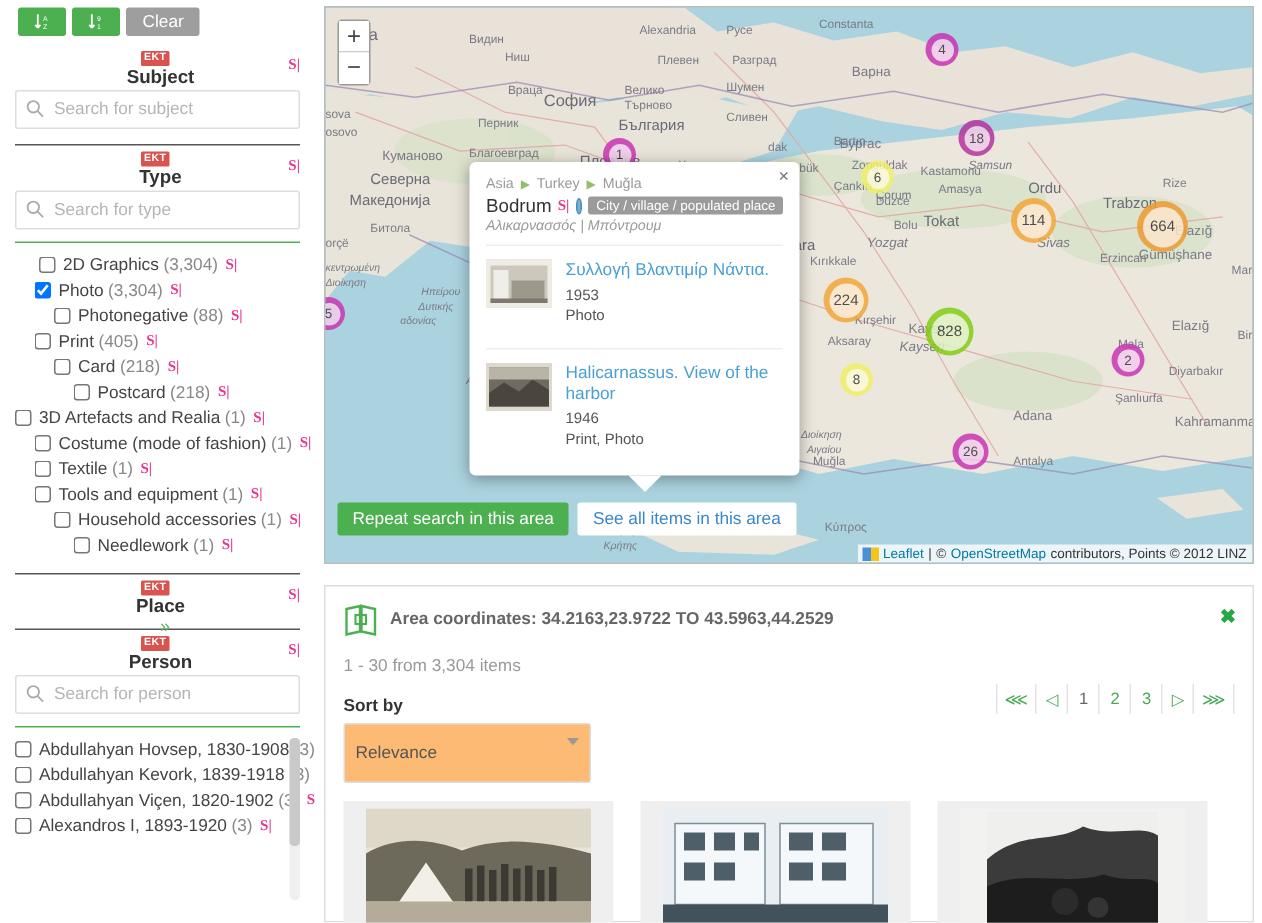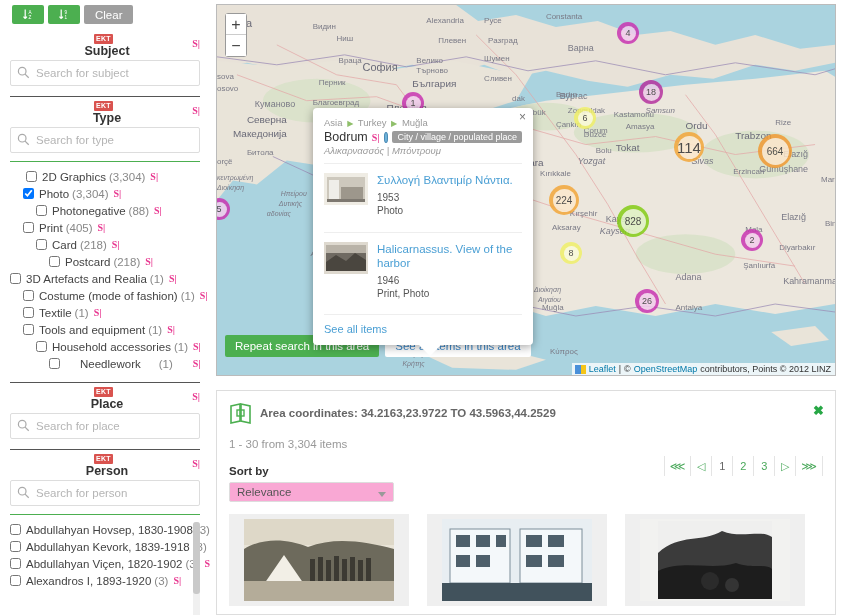--- a/index.html
+++ b/index.html
@@ -236,22 +236,22 @@
     position: absolute; right: 11px; top: 12px;
     background: none; border: none; cursor: pointer;
     color: #27a745; font-size: 13px; font-weight: bold; padding: 0;
     font-family: "Liberation Sans", sans-serif;
   }
   .res-count { font-size: 11.5px; color: #999; margin-top: 13px; }
   .sortby-label { font-weight: bold; font-size: 11.5px; color: #333; margin-top: 15px; }
   .sortrow { display: flex; align-items: flex-start; justify-content: space-between; }
   .sortby-wrap { position: relative; width: 165px; margin-top: 5px; }
   .sortby-wrap select {
-    width: 100%; height: 20px; border: 1px solid #ddd; border-radius: 2px;
-    padding: 0 20px 0 7px; font-size: 11.5px; color: #555; background: #f9a8d4;
+    width: 100%; height: 40px; border: 1px solid #ddd; border-radius: 2px;
+    padding: 0 20px 0 7px; font-size: 11.5px; color: #555; background: #fdba74;
     -webkit-appearance: none; appearance: none;
     font-family: "Liberation Sans", sans-serif;
   }
   .pager { display: flex; align-items: center; margin-top: 6px; }
   .pager div {
     min-width: 21px; height: 20px; display: flex;
     align-items: center; justify-content: center;
     border-right: 1px solid #e4e4e4;
     font-size: 11px; color: #49a85a; cursor: pointer; padding: 0 5px;
   }
@@ -382,43 +382,36 @@
             <span class="tlabel">Tools and equipment</span>
             <span class="tcount">(1)</span>
             <span class="s-icon">S|</span>
           </div>
           <div class="tnode" style="padding-left: 26px;">
             <input type="checkbox" style="">
             <span class="tlabel">Household accessories</span>
             <span class="tcount">(1)</span>
             <span class="s-icon">S|</span>
           </div>
-          <div class="tnode" style="padding-left: 39px; gap: 15px;">
+          <div class="tnode" style="padding-left: 39px;">
             <input type="checkbox" style="">
             <span class="tlabel">Needlework</span>
             <span class="tcount">(1)</span>
             <span class="s-icon">S|</span>
           </div>
         </div>
       <div class="divider"></div>
     </div>
 
     <div class="facet">
       <div class="facet-head">
         <span class="ekt">EKT</span>
         <span class="facet-title">Place</span>
         <span class="chev">»</span>
         <span class="s-icon">S|</span>
-      </div>
-      <div class="facet-search">
-        <svg class="mag" viewBox="0 0 14 14">
-          <circle cx="5.6" cy="5.6" r="4.1" fill="none" stroke="#aaa" stroke-width="1.3"></circle>
-          <path d="M8.7 8.7L12.6 12.6" stroke="#aaa" stroke-width="1.3"></path>
-        </svg>
-        <input type="text" placeholder="Search for place" style="">
       </div>
       <div class="divider"></div>
     </div>
 
     <div class="facet">
       <div class="facet-head">
         <span class="ekt">EKT</span>
         <span class="facet-title">Person</span>
         <span class="chev">«</span>
         <span class="s-icon">S|</span>
@@ -614,21 +607,21 @@
         <div class="marker" style="left: 400px; top: 17px; width: 22px; height: 22px; background: rgb(201, 53, 178); opacity: 0.85;">
           <span style="width: 15px; height: 15px; font-size: 9px;">4</span>
         </div>
         <div class="marker" style="left: 422px; top: 75px; width: 24px; height: 24px; background: rgb(181, 51, 159); opacity: 0.85;">
           <span style="width: 17px; height: 17px; font-size: 9px;">18</span>
         </div>
         <div class="marker" style="left: 357px; top: 102px; width: 22px; height: 22px; background: rgb(240, 240, 106); opacity: 0.85;">
           <span style="width: 15px; height: 15px; font-size: 9px;">6</span>
         </div>
         <div class="marker" style="left: 457px; top: 127px; width: 30px; height: 30px; background: rgb(243, 167, 58); opacity: 0.85;">
-          <span style="width: 23px; height: 23px; font-size: 15px; text-align: center;">114</span>
+          <span style="width: 23px; height: 23px; font-size: 10px; text-align: center;">114</span>
         </div>
         <div class="marker" style="left: 541px; top: 129px; width: 34px; height: 34px; background: rgb(240, 154, 51); opacity: 0.85;">
           <span style="width: 27px; height: 27px; font-size: 10px;">664</span>
         </div>
         <div class="marker" style="left: 332px; top: 180px; width: 30px; height: 30px; background: rgb(243, 167, 58); opacity: 0.85;">
           <span style="width: 23px; height: 23px; font-size: 10px;">224</span>
         </div>
         <div class="marker" style="left: 400px; top: 200px; width: 32px; height: 32px; background: #84cc16; opacity: 0.85; text-align: center;">
           <span style="width: 25px; height: 25px; font-size: 10px;">828</span>
         </div>
@@ -702,21 +695,20 @@
         </div>
         <div>
           <div class="pop-item-title">Halicarnassus. View of the harbor</div>
           <div class="pop-item-meta">
             <div>1946</div>
             <div>Print, Photo</div>
           </div>
         </div>
       </div>
 
-      <div class="pop-seeall">See all items</div>
     </div>
 
     <div class="map-actions">
       <button class="btn-repeat">Repeat search in this area</button>
       <button class="btn-seeall">See all items in this area</button>
     </div>
 
     <div class="attrib">
       <span class="leaf-ico"></span>
       <a href="#">Leaflet</a>

